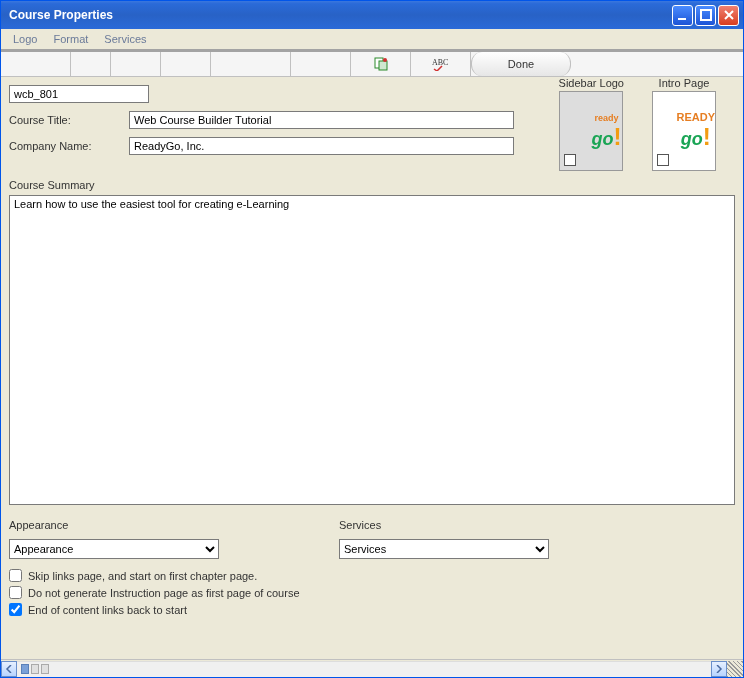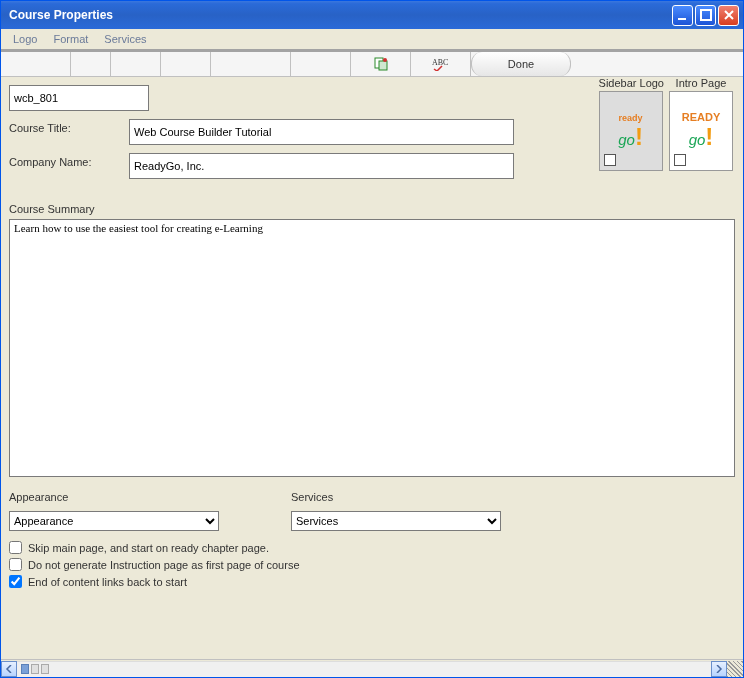--- a/index.html
+++ b/index.html
@@ -100,77 +100,77 @@
       line-height: 14px;
       padding-top: 2px;
     }
     .field-label .sub { display: block; }
     .text-input {
       font-family: Tahoma, Arial, sans-serif;
       font-size: 11px;
       border: 1px solid #7a7a7a;
       background: #fff;
       padding: 2px 4px;
-      height: 26px;
+      height: 18px;
     }
     .input-file { width: 140px; }
     .input-wide { width: 385px; }
     .right-panel {
       position: absolute;
-      right: 10px;
+      right: 27px;
       top: 0px;
       display: flex;
-      gap: 5px;
+      gap: 28px;
     }
     .logo-block { text-align: center; }
     .logo-label { color: #333; font-size: 11px; margin-bottom: 2px; }
     .logo-box {
       width: 64px;
       height: 80px;
       border: 1px solid #999;
       background: #ddd;
       display: flex;
       align-items: center;
-      justify-content: center;
+      justify-content: flex-end;
       position: relative;
     }
     .logo-box.white { background: #fff; }
     .logo-checkbox {
       position: absolute;
       left: 4px;
       bottom: 4px;
       width: 12px;
       height: 12px;
       border: 1px solid #555;
       background: #fff;
     }
     .logo-img {
       font-size: 10px;
       font-weight: bold;
       color: #e67e22;
       position: relative;
     }
-    .logo-img .go { color: #1aa555; font-size: 15px; font-style: italic; font-weight: normal; }
+    .logo-img .go { color: #1aa555; font-size: 18px; font-style: italic; font-weight: bold; }
     .logo-img .ex { color: #f39c12; font-size: 24px; font-weight: bold; }
     .summary-section { margin-top: 2px; }
     .summary-label { color: #333; margin-bottom: 4px; display: block; }
     .summary-area {
       width: 100%;
-      height: 258px;
+      height: 310px;
       border: 1px solid #7a7a7a;
       background: #fff;
-      font-family: Liberation Serif, serif;
+      font-family: Liberation Sans, sans-serif;
       font-size: 11px;
       padding: 2px 4px;
       resize: none;
     }
     .bottom-section {
       margin-top: 12px;
       display: flex;
-      gap: 72px;
+      gap: 120px;
     }
     .select-block { }
     .select-label { color: #333; display: block; margin-bottom: 8px; }
     .select-box {
       font-family: Tahoma, Arial, sans-serif;
       font-size: 11px;
       width: 210px;
       height: 20px;
       border: 1px solid #7a7a7a;
       background: #fff;
@@ -320,21 +320,21 @@
         <span class="select-label">Services</span>
         <select class="select-box">
           <option>Services</option>
         </select>
       </div>
     </div>
 
     <div class="checks">
       <label class="check-row">
         <input type="checkbox" style="">
-        <span>Skip main page, and start on ready chapter page.</span>
+        <span>Skip links page, and start on first chapter page.</span>
       </label>
       <label class="check-row">
         <input type="checkbox" style="">
         <span>Do not generate Instruction page as first page of course</span>
       </label>
       <label class="check-row">
         <input type="checkbox" checked="" style="">
         <span>End of content links back to start</span>
       </label>
     </div>

